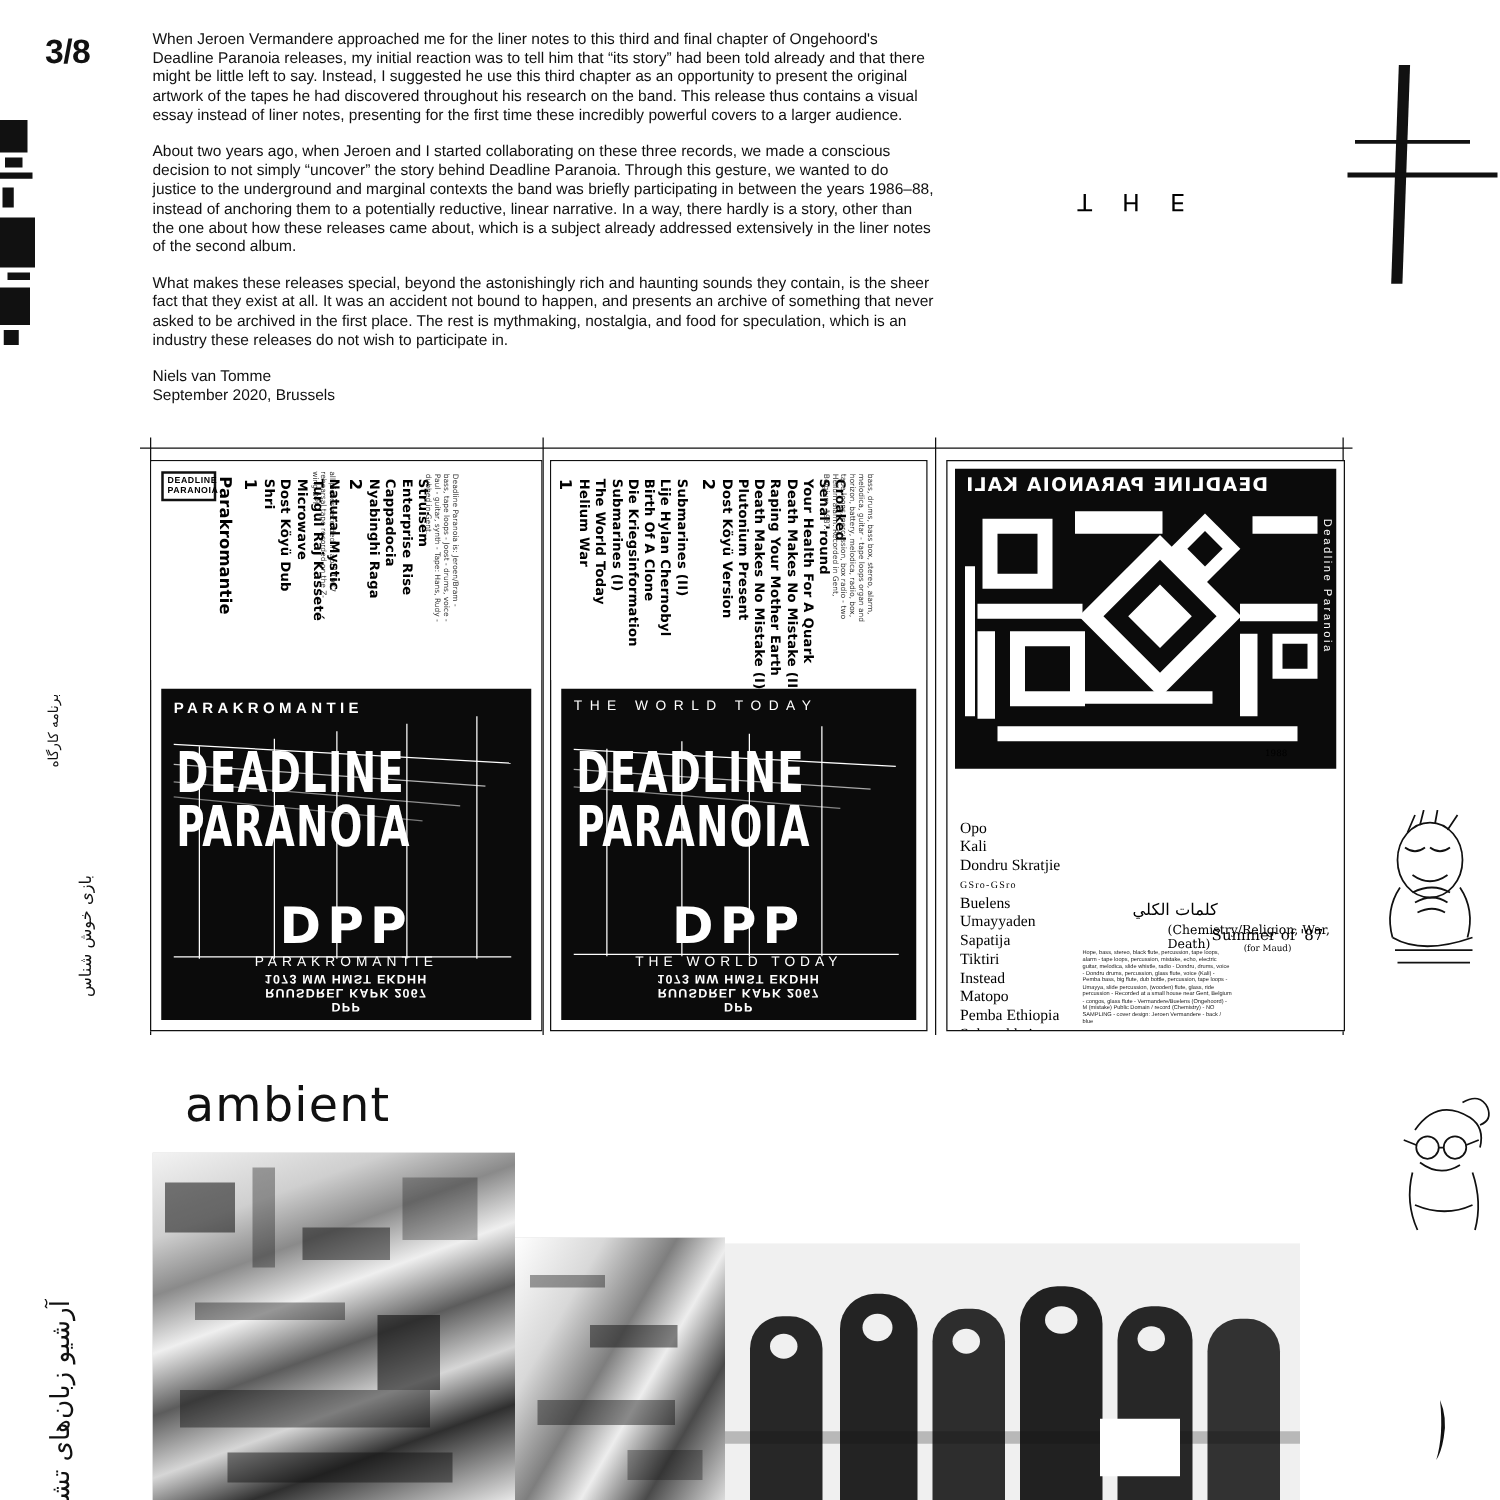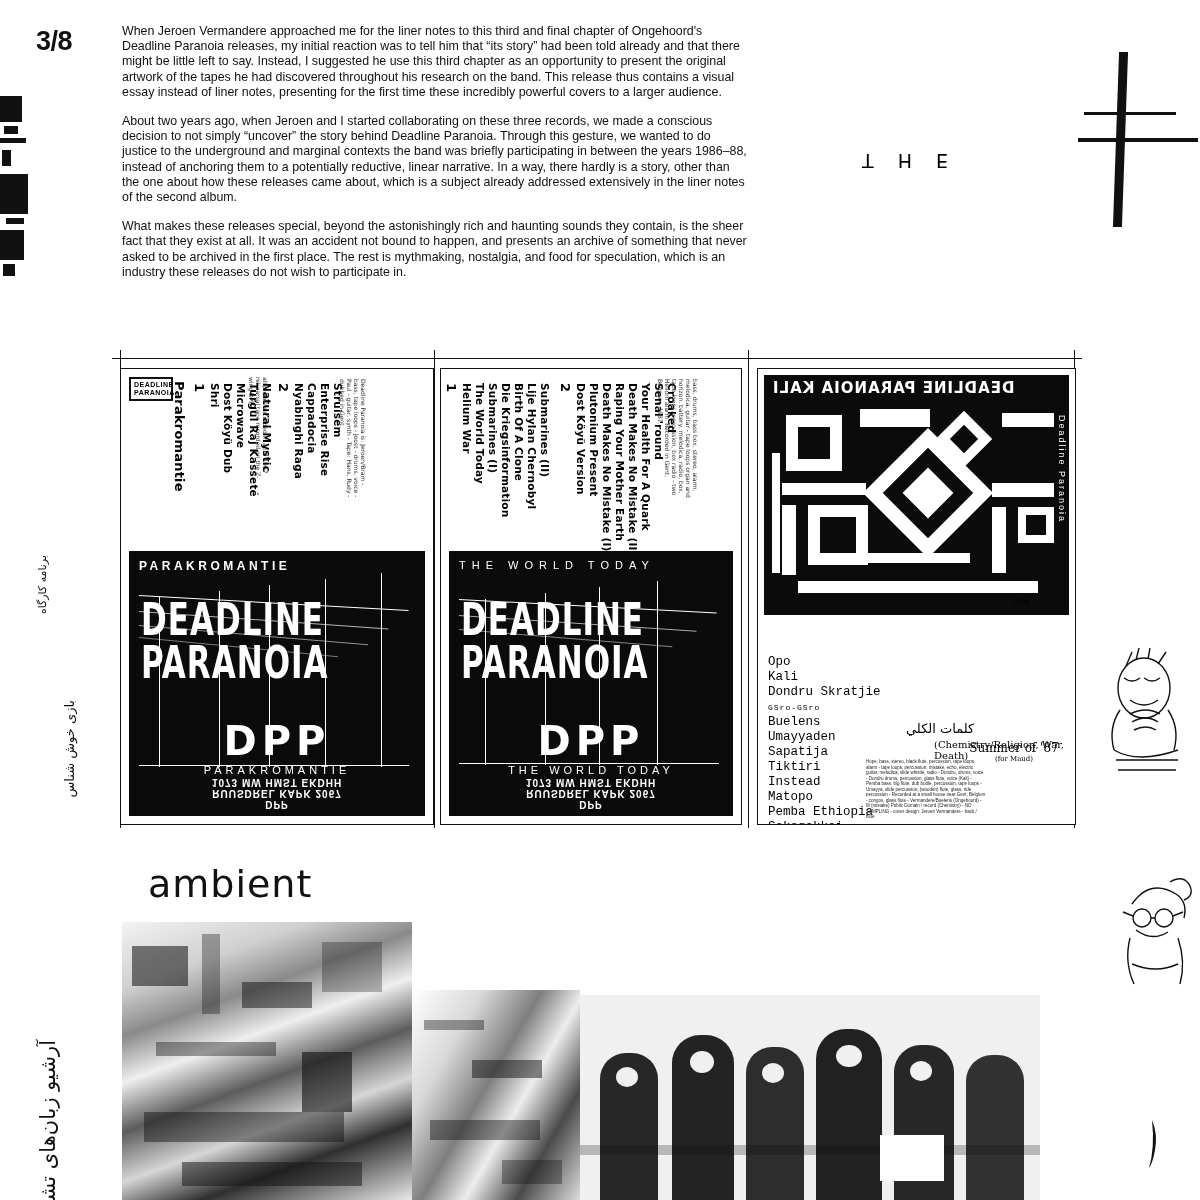--- a/index.html
+++ b/index.html
@@ -293,21 +293,21 @@
     font-family: "DejaVu Serif", serif;
     color: #111;
   }
   .kali-cols {
     position: absolute;
     left: 10px;
     right: 10px;
     top: 286px;
     display: flex;
     justify-content: space-between;
-    font-family: Liberation Mono, monospace;
+    font-family: Liberation Serif, serif;
   }
   .kali-cols .col {
     font-size: 12.5px;
     line-height: 15px;
   }
   .kali-cols .col.right { text-align: right; }
   .kali-cols .col .sm { font-size: 8px; letter-spacing: 1px; }
   .kali-micro {
     position: absolute;
     left: 108px;
@@ -381,20 +381,24 @@
   <div class="blk" style="left:0;top:78px;width:28px;height:40px;"></div>
   <div class="blk" style="left:6px;top:122px;width:18px;height:6px;"></div>
   <div class="blk" style="left:0;top:134px;width:24px;height:30px;"></div>
   <div class="blk" style="left:3px;top:168px;width:12px;height:12px;"></div>
 </div>
 
 <div class="notes">
   <p>When Jeroen Vermandere approached me for the liner notes to this third and final chapter of Ongehoord's Deadline Paranoia releases, my initial reaction was to tell him that “its story” had been told already and that there might be little left to say. Instead, I suggested he use this third chapter as an opportunity to present the original artwork of the tapes he had discovered throughout his research on the band. This release thus contains a visual essay instead of liner notes, presenting for the first time these incredibly powerful covers to a larger audience.</p>
   <p>About two years ago, when Jeroen and I started collaborating on these three records, we made a conscious decision to not simply “uncover” the story behind Deadline Paranoia. Through this gesture, we wanted to do justice to the underground and marginal contexts the band was briefly participating in between the years 1986–88, instead of anchoring them to a potentially reductive, linear narrative. In a way, there hardly is a story, other than the one about how these releases came about, which is a subject already addressed extensively in the liner notes of the second album.</p>
   <p>What makes these releases special, beyond the astonishingly rich and haunting sounds they contain, is the sheer fact that they exist at all. It was an accident not bound to happen, and presents an archive of something that never asked to be archived in the first place. The rest is mythmaking, nostalgia, and food for speculation, which is an industry these releases do not wish to participate in.</p>
+  <div class="sign">
+    <div>Niels van Tomme</div>
+    <div>September 2020, Brussels</div>
+  </div>
 </div>
 
 <div class="the-word">T H E</div>
 
 <div class="cross">
   <div class="v"></div>
   <div class="h"></div>
   <div class="h2"></div>
 </div>
 

